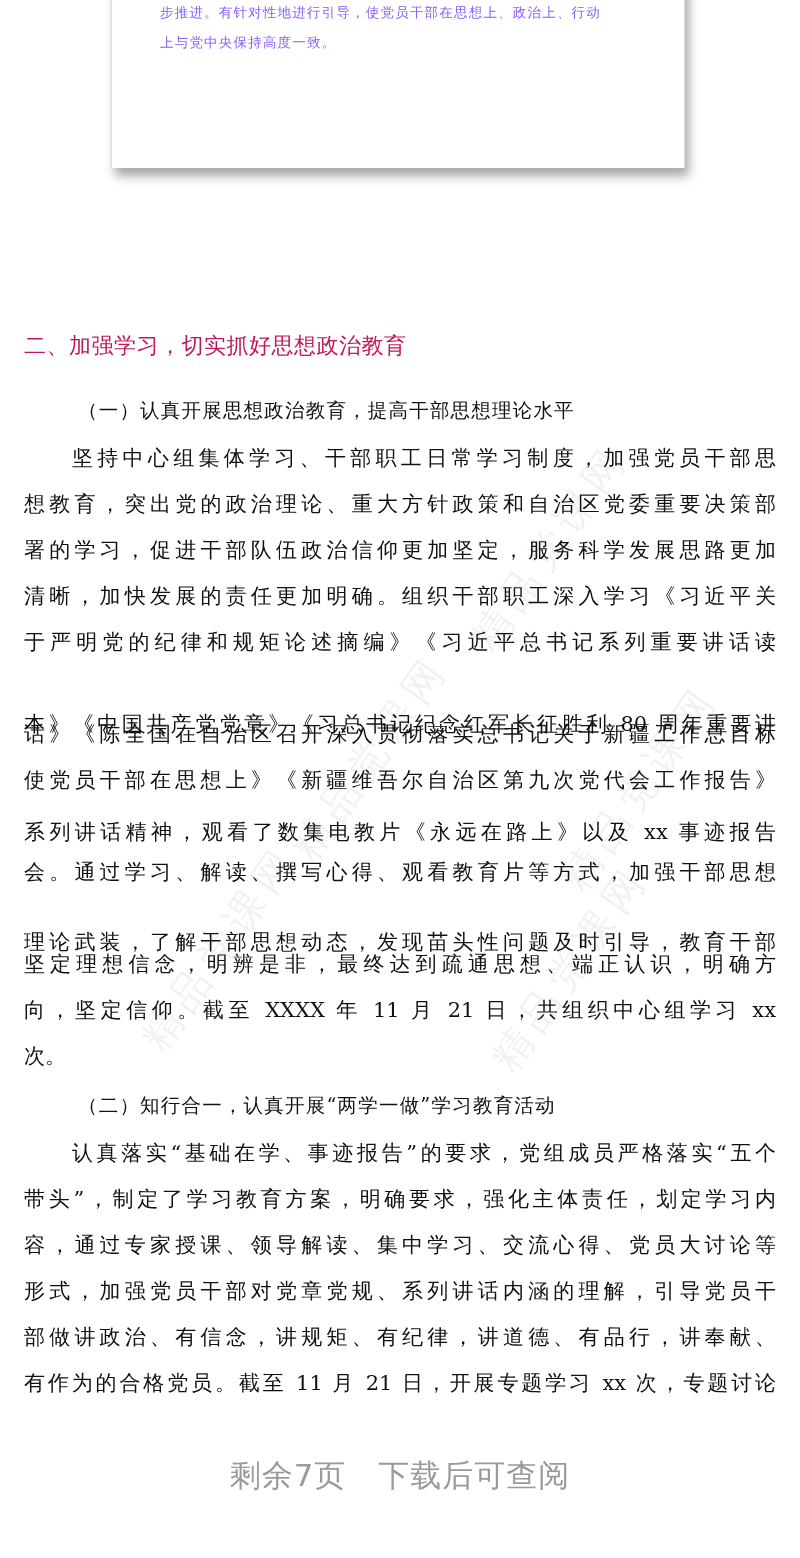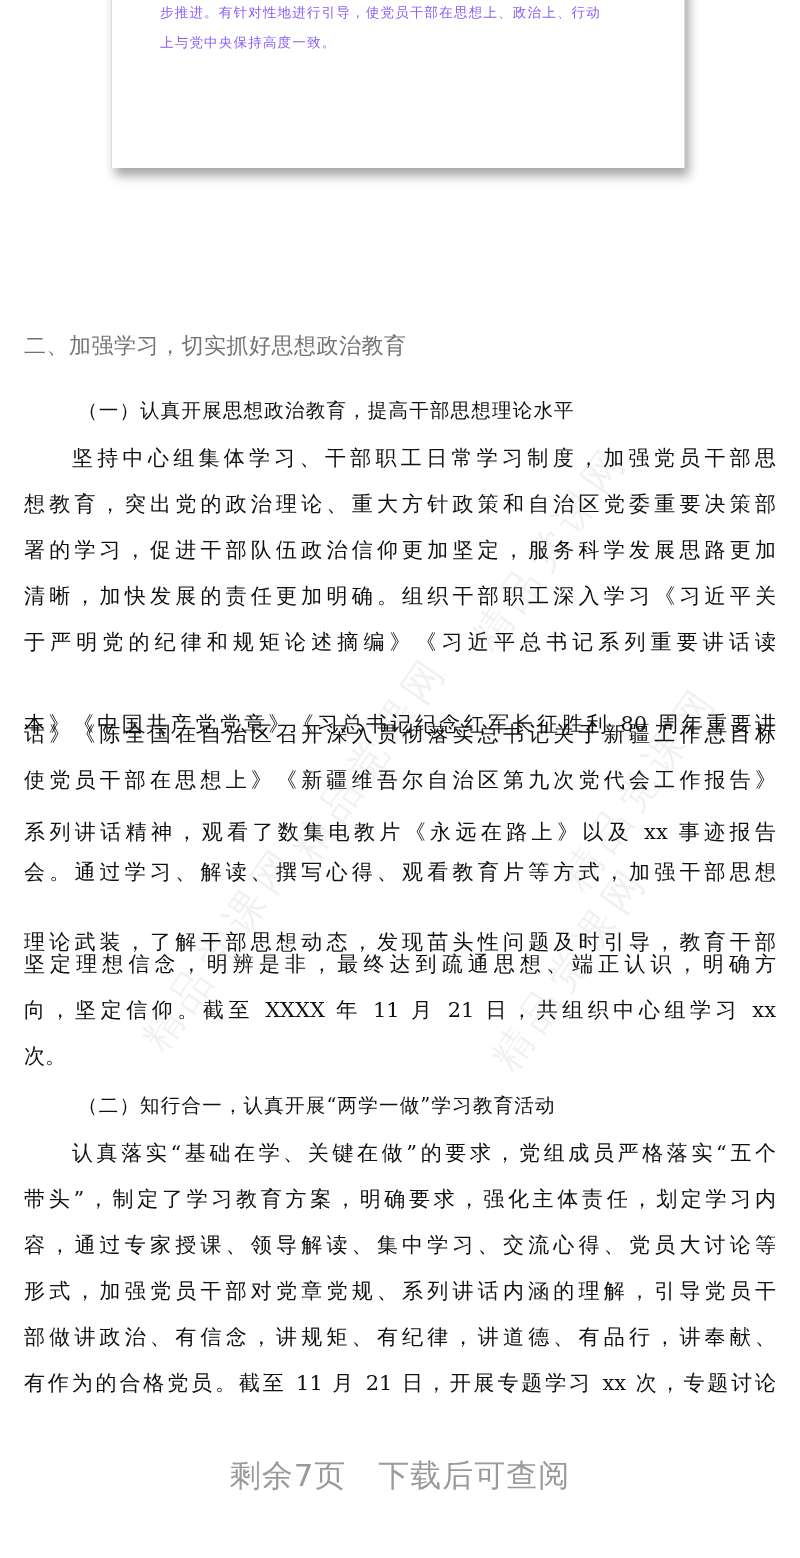--- a/index.html
+++ b/index.html
@@ -9,21 +9,21 @@
   .prev-card { position: absolute; left: 111px; top: -20px; width: 572px; height: 188px;
                background: #fff; border-right: 1px solid #ddd; border-left: 1px solid #ddd;
                box-shadow: 4px 8px 10px rgba(0,0,0,0.35); }
   .prev-card p { position: absolute; left: 48px; margin: 0; font-size: 13.5px;
                  letter-spacing: 1.2px; color: #8b5cf6; white-space: nowrap; }
   .prev-line-1 { top: 24px; }
   .prev-line-2 { top: 54px; }
 
   .section-heading { position: absolute; left: 24px; top: 331px; margin: 0;
                      font-family: "DejaVu Sans", "Liberation Sans", sans-serif;
-                     font-size: 22px; font-weight: normal; letter-spacing: 0.5px; color: #737373; text-align: center; }
+                     font-size: 22px; font-weight: normal; letter-spacing: 0.5px; color: #be185d; text-align: center; }
 
   .sub-heading { position: absolute; left: 78px; margin: 0; font-size: 19.5px;
                  letter-spacing: 1.2px; white-space: nowrap; font-weight: normal; }
   .sub-1 { top: 397px; }
   .sub-2 { top: 1092px; }
 
   .body-line { position: absolute; left: 24px; width: 752px; margin: 0; font-size: 21px;
                line-height: 30px; white-space: nowrap; text-align: justify;
                text-align-last: justify; }
   .body-line.indent { left: 72px; width: 704px; }
@@ -67,21 +67,21 @@
 <p class="body-line" style="top:765px;">使党员干部在思想上》《新疆维吾尔自治区第九次党代会工作报告》</p>
 <p class="body-line" style="top:817px;">系列讲话精神，观看了数集电教片《永远在路上》以及 xx 事迹报告</p>
 <p class="body-line" style="top:857px;">会。通过学习、解读、撰写心得、观看教育片等方式，加强干部思想</p>
 <p class="body-line" style="top:903px;margin-top:24px;">理论武装，了解干部思想动态，发现苗头性问题及时引导，教育干部</p>
 <p class="body-line" style="top:949px;">坚定理想信念，明辨是非，最终达到疏通思想、端正认识，明确方</p>
 <p class="body-line" style="top:995px;">向，坚定信仰。截至 XXXX 年 11 月 21 日，共组织中心组学习 xx</p>
 <p class="body-line last" style="top:1041px;">次。</p>
 
 <h3 class="sub-heading sub-2">（二）知行合一，认真开展“两学一做”学习教育活动</h3>
 
-<p class="body-line indent" style="top:1138px;">认真落实“基础在学、关键在做”的要求，党组成员严格落实“五个</p>
+<p class="body-line indent" style="top:1138px;">认真落实“基础在学、事迹报告”的要求，党组成员严格落实“五个</p>
 <p class="body-line" style="top:1184px;">带头”，制定了学习教育方案，明确要求，强化主体责任，划定学习内</p>
 <p class="body-line" style="top:1230px;">容，通过专家授课、领导解读、集中学习、交流心得、党员大讨论等</p>
 <p class="body-line" style="top:1276px;">形式，加强党员干部对党章党规、系列讲话内涵的理解，引导党员干</p>
 <p class="body-line" style="top:1322px;">部做讲政治、有信念，讲规矩、有纪律，讲道德、有品行，讲奉献、</p>
 <p class="body-line" style="top:1368px;">有作为的合格党员。截至 11 月 21 日，开展专题学习 xx 次，专题讨论</p>
 
 <div class="paywall">
   <span>剩余7页</span><span class="gap"></span><span>下载后可查阅</span>
 </div>
 

